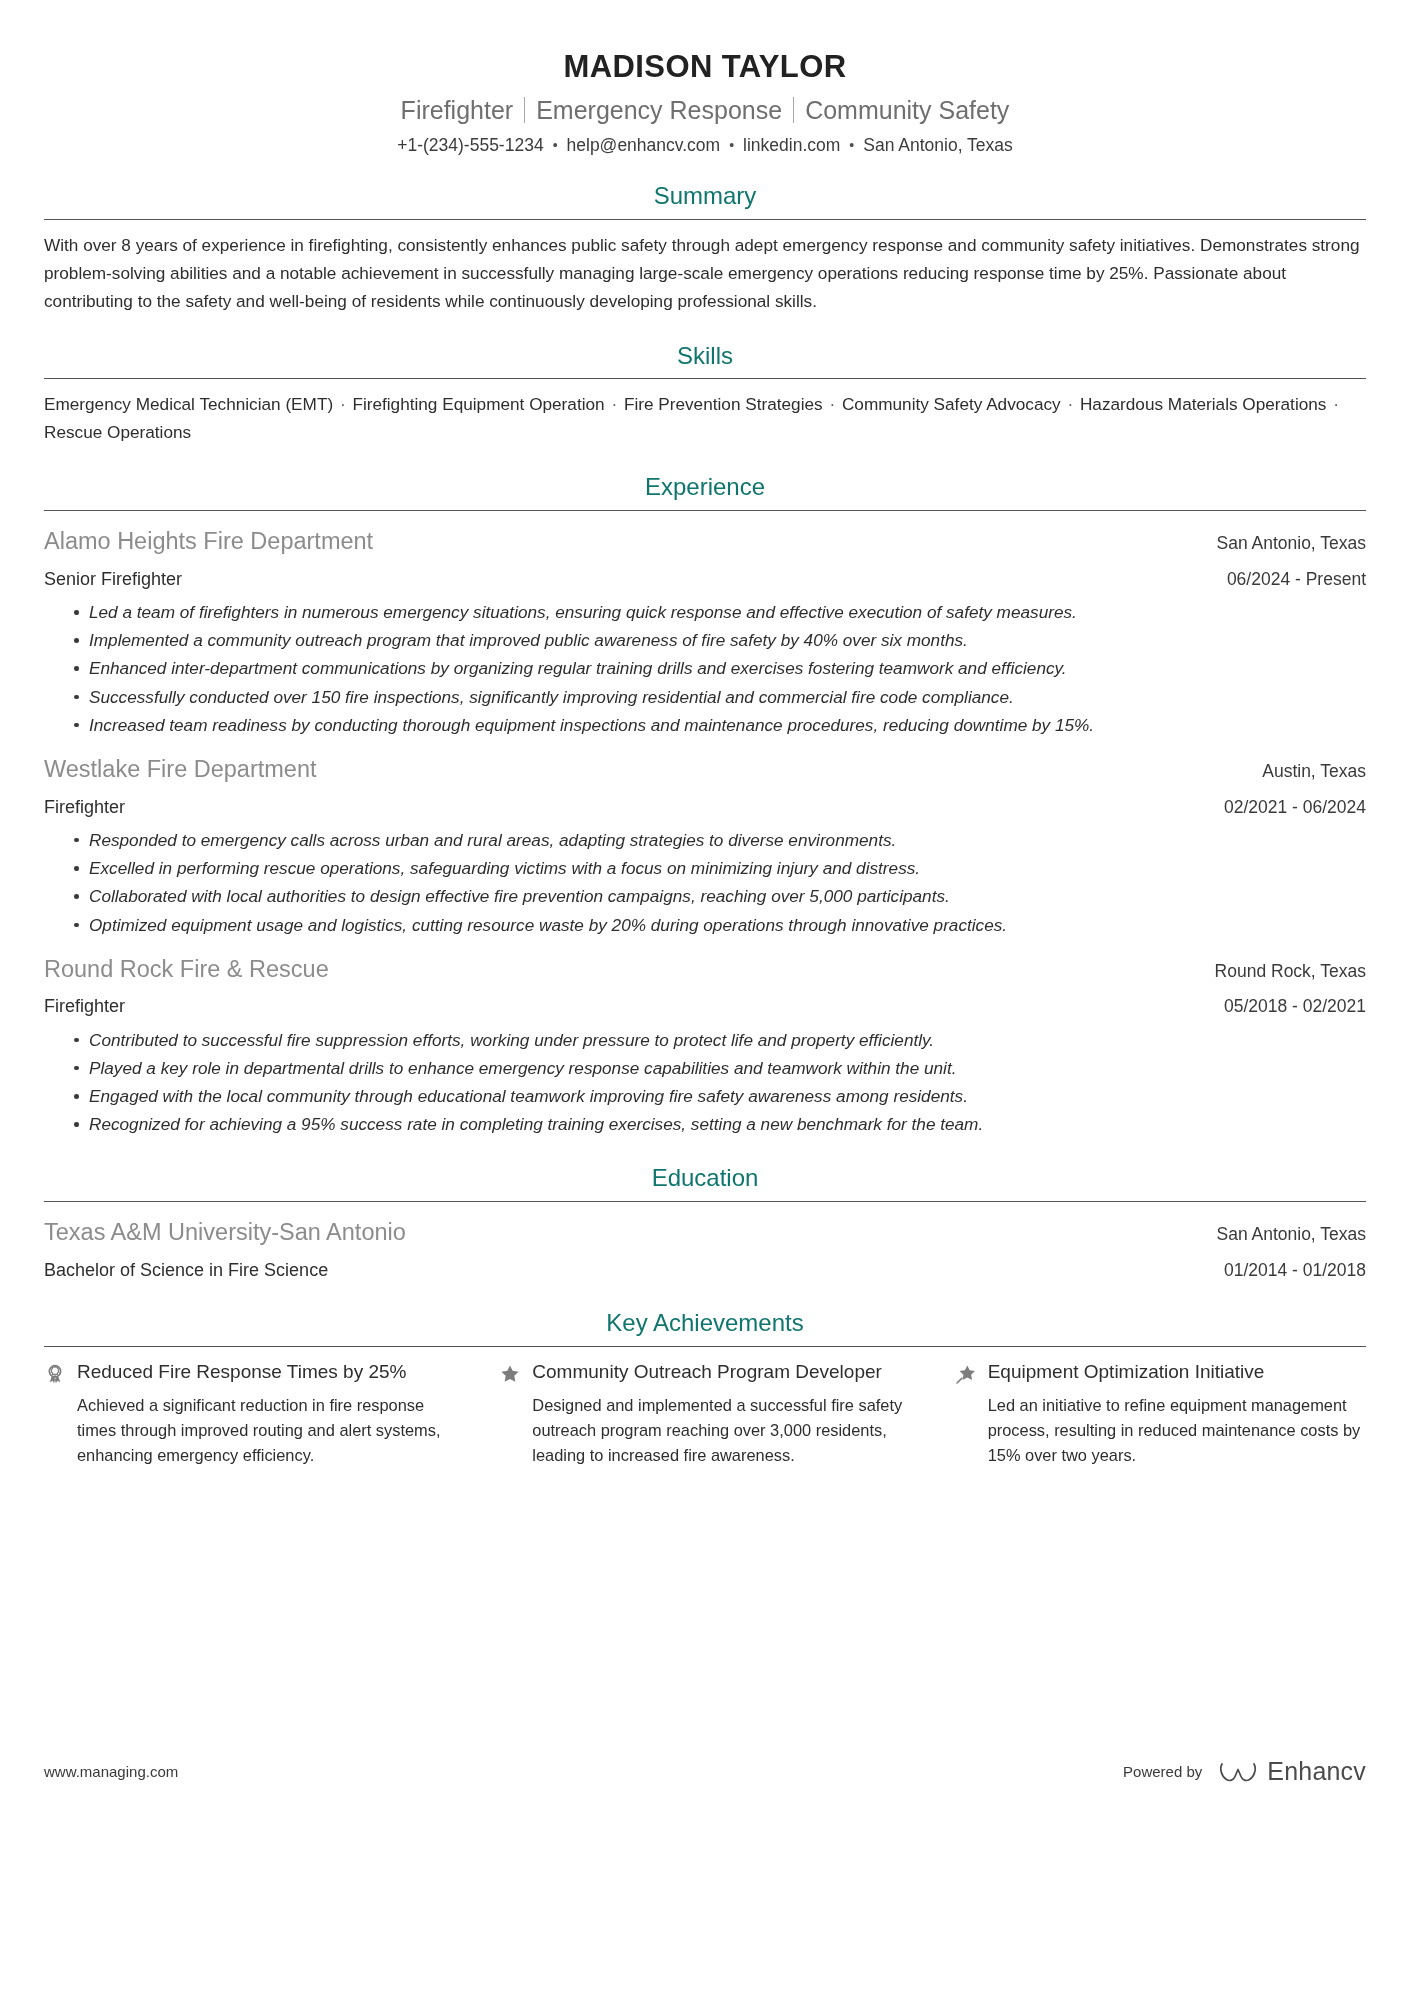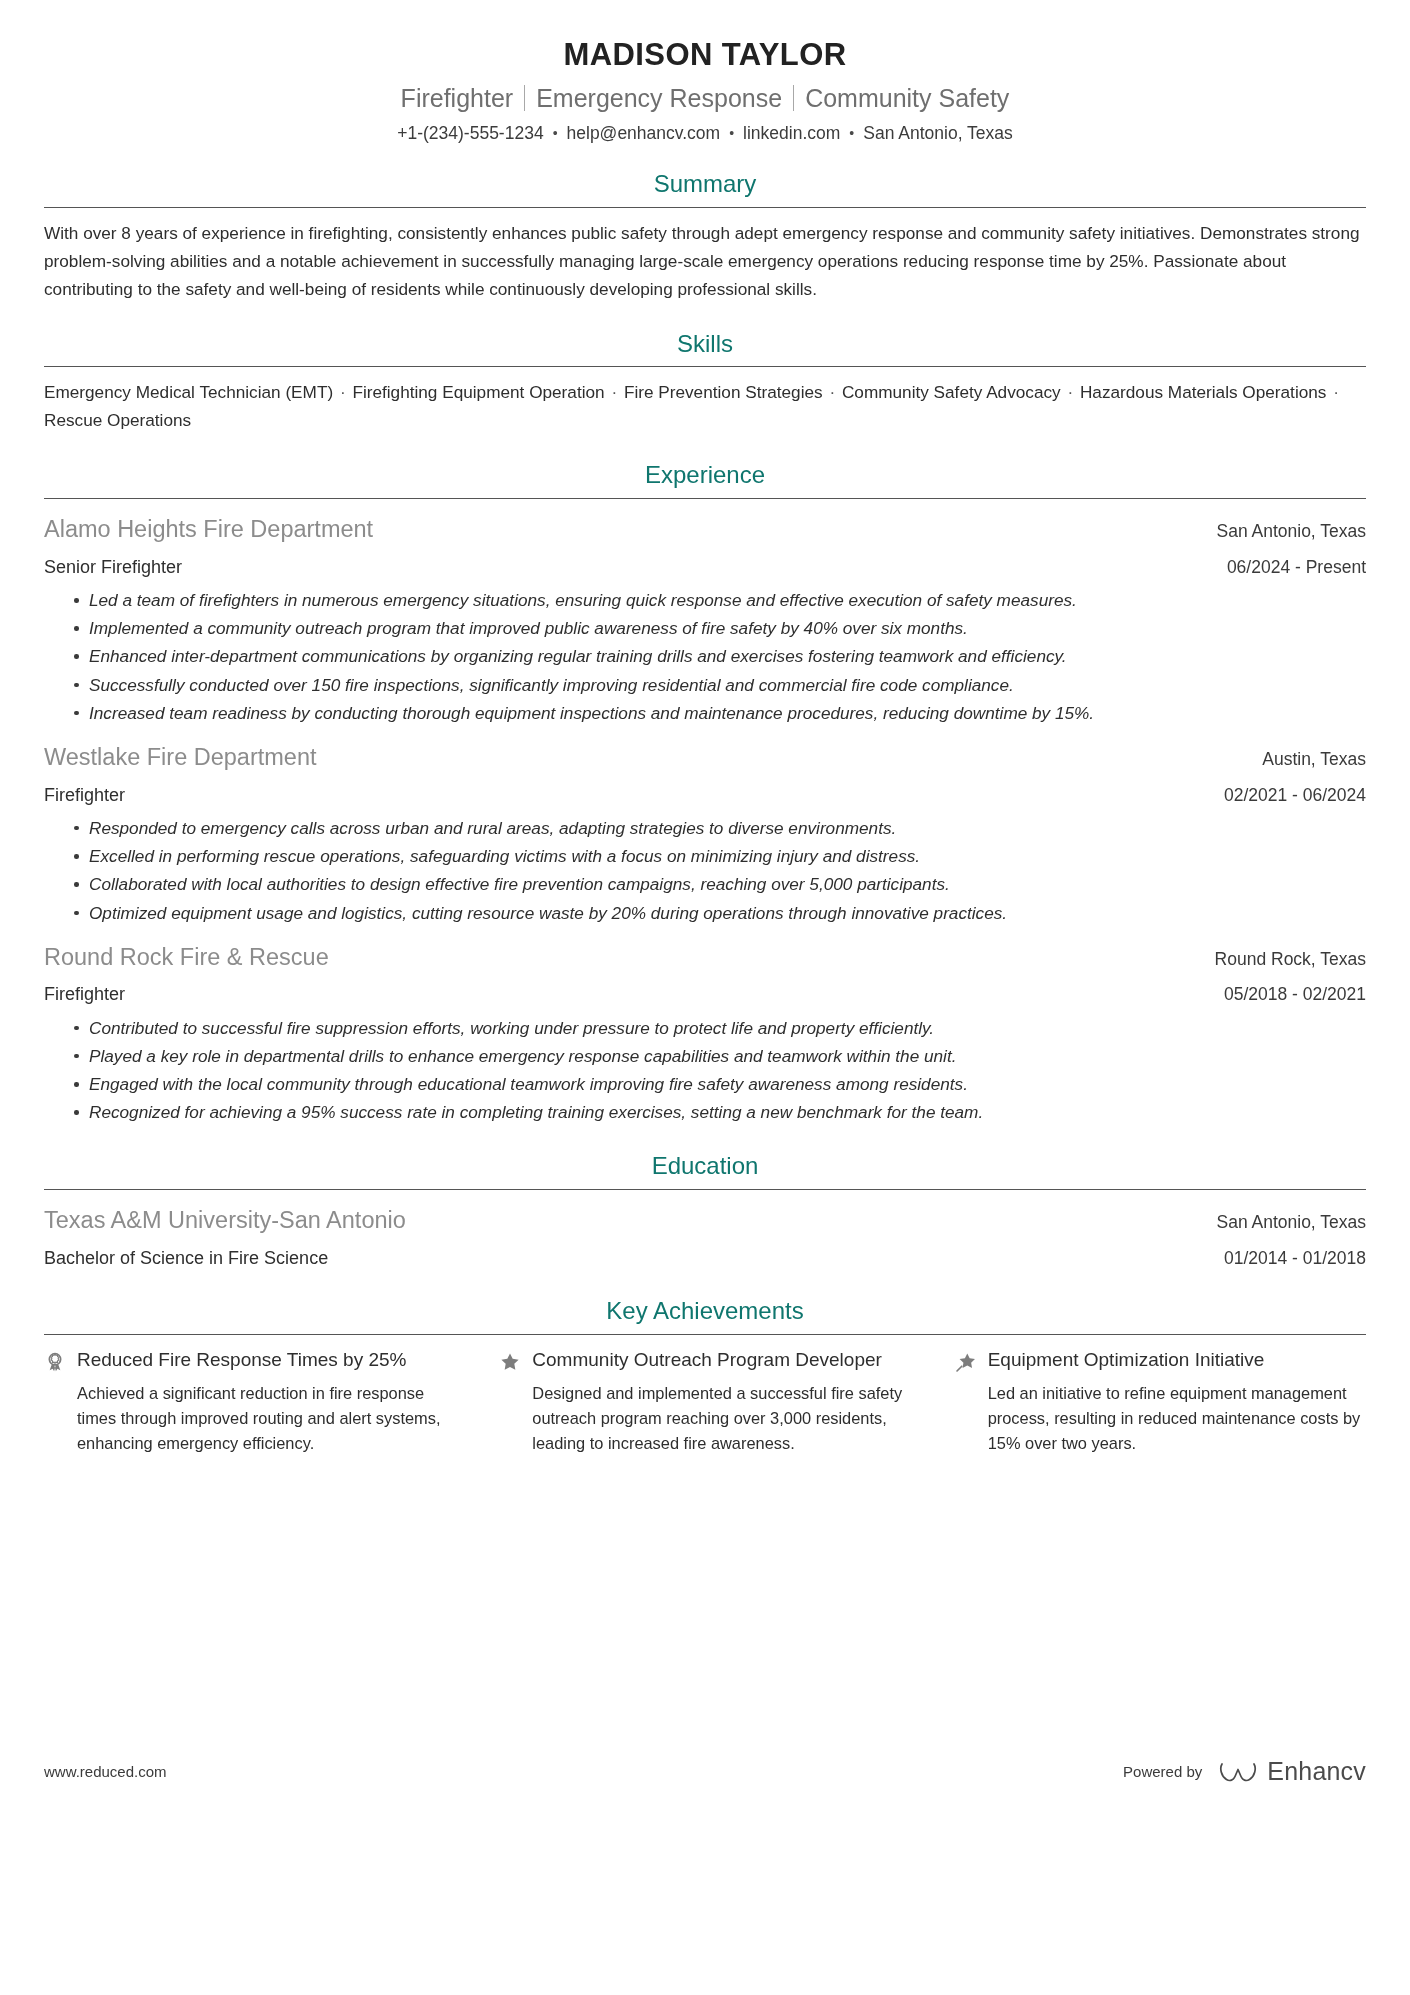--- a/index.html
+++ b/index.html
@@ -11,21 +11,21 @@
   body {
     font-family: "Liberation Sans", sans-serif;
     color: #2e2e2e;
   }
   .page {
     position: relative;
     width: 1410px;
     height: 1824px;
     margin: 0 auto;
     background: #ffffff;
-    padding: 0 44px;
+    padding: 12px 44px;
     overflow: hidden;
   }
 
   
   .header {
     padding-top: 36px;
     text-align: center;
   }
   .full-name {
     font-size: 31px;
@@ -379,21 +379,21 @@
           </span>
           <div class="ach-text">
             <div class="ach-title">Equipment Optimization Initiative</div>
             <div class="ach-desc">Led an initiative to refine equipment management process, resulting in reduced maintenance costs by 15% over two years.</div>
           </div>
         </div>
       </div>
   </div>
 
   <div class="footer">
-    <div class="footer-url">www.reduced.com</div>
+    <div class="footer-url">www.managing.com</div>
     <div class="footer-right">
       <div class="powered">Powered by</div>
       <div class="brand">
         <span class="brand-mark">
           <svg viewBox="0 0 40 26" fill="none" stroke="currentColor" stroke-width="1.7">
             <path d="M4 5 C1.5 9, 3 17, 8.5 20.5 C12 22.7, 15.5 21, 17 17.5 L20 10.5 L23 17.5 C24.5 21, 28 22.7, 31.5 20.5 C37 17, 38.5 9, 36 5" stroke-linecap="round" stroke-linejoin="round"></path>
           </svg>
         </span>
         <span class="brand-name">Enhancv</span>
       </div>

